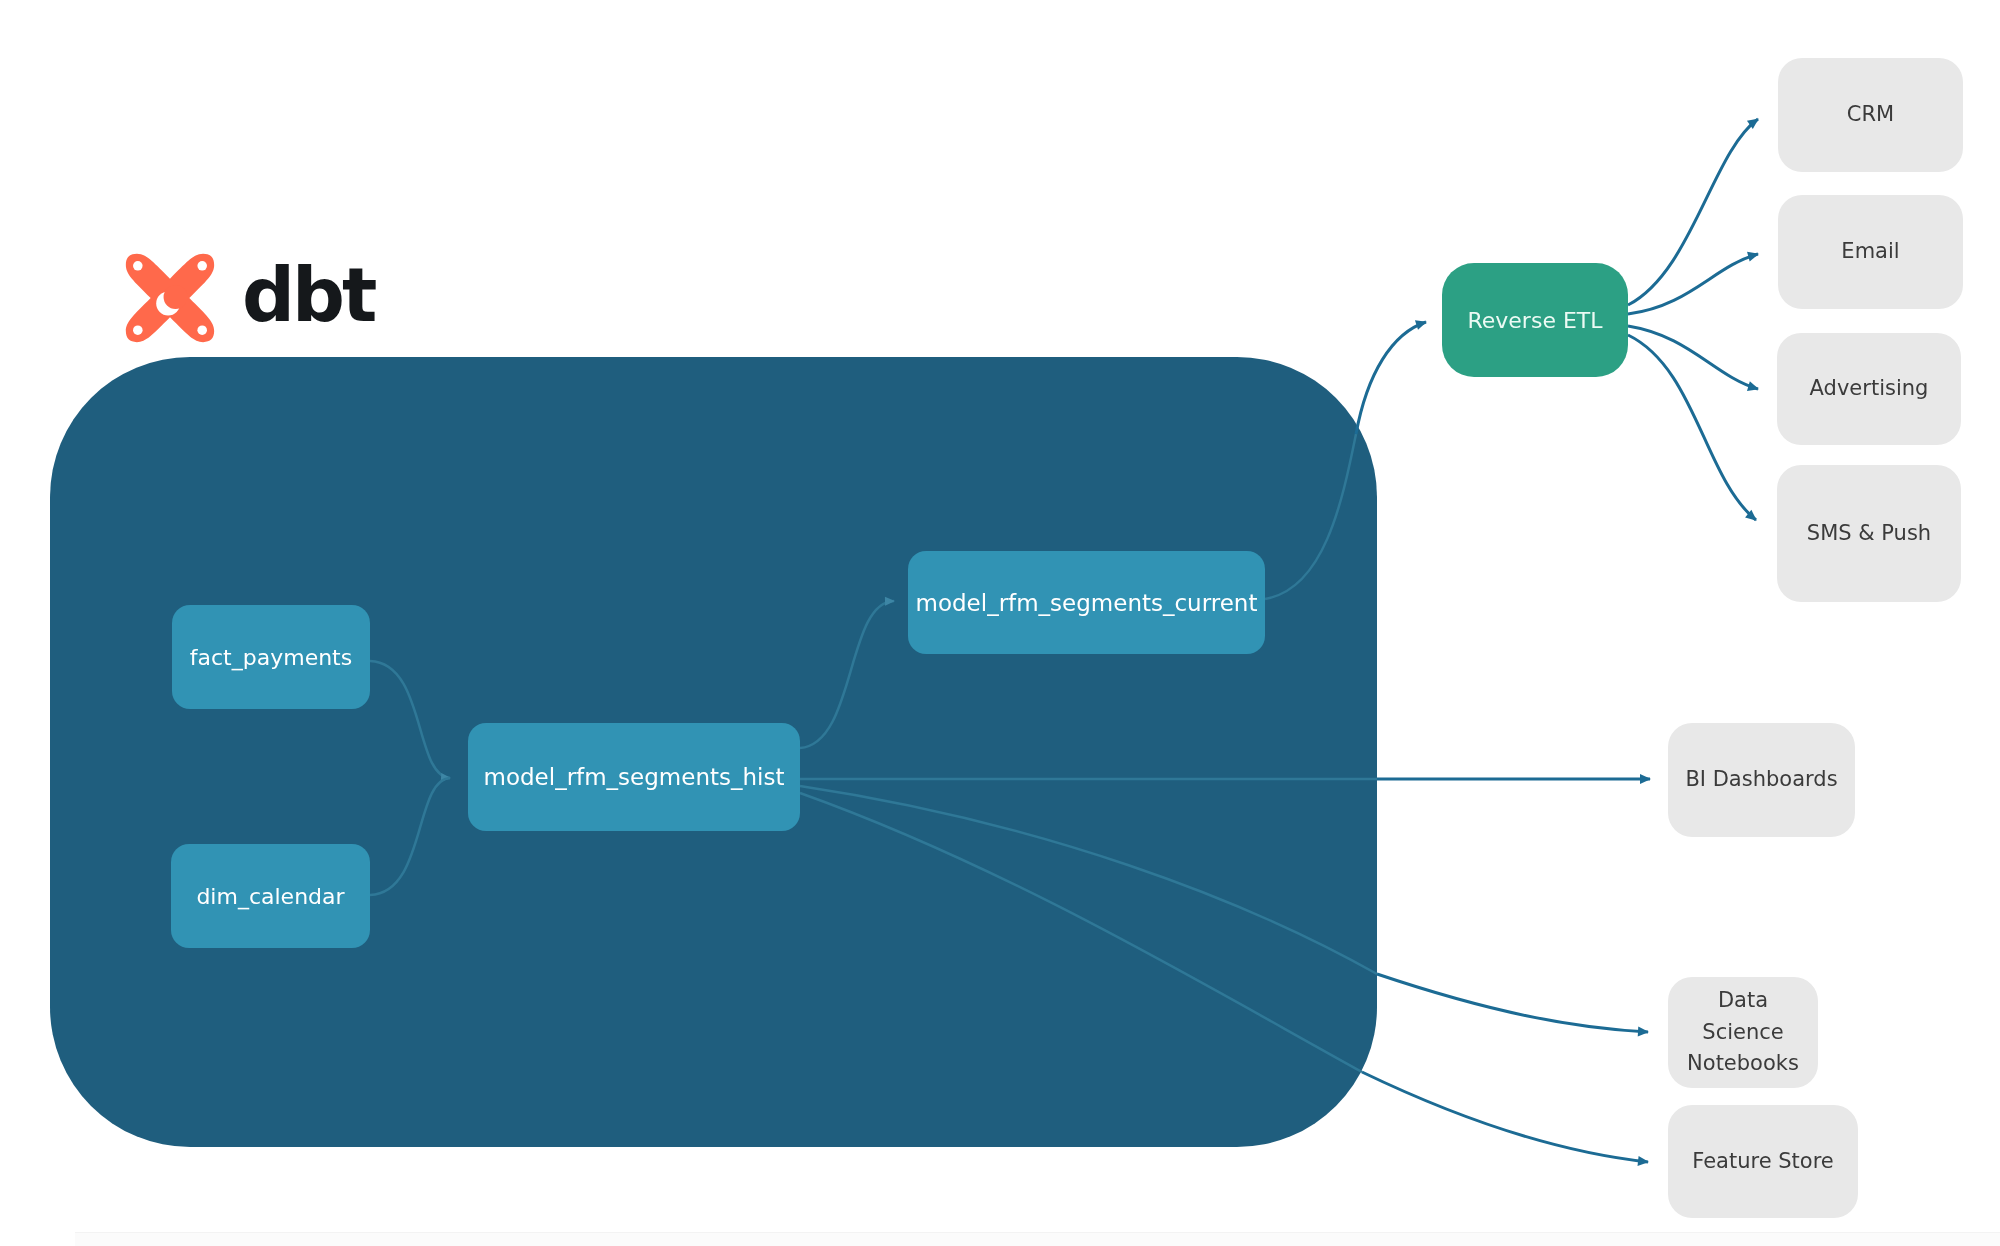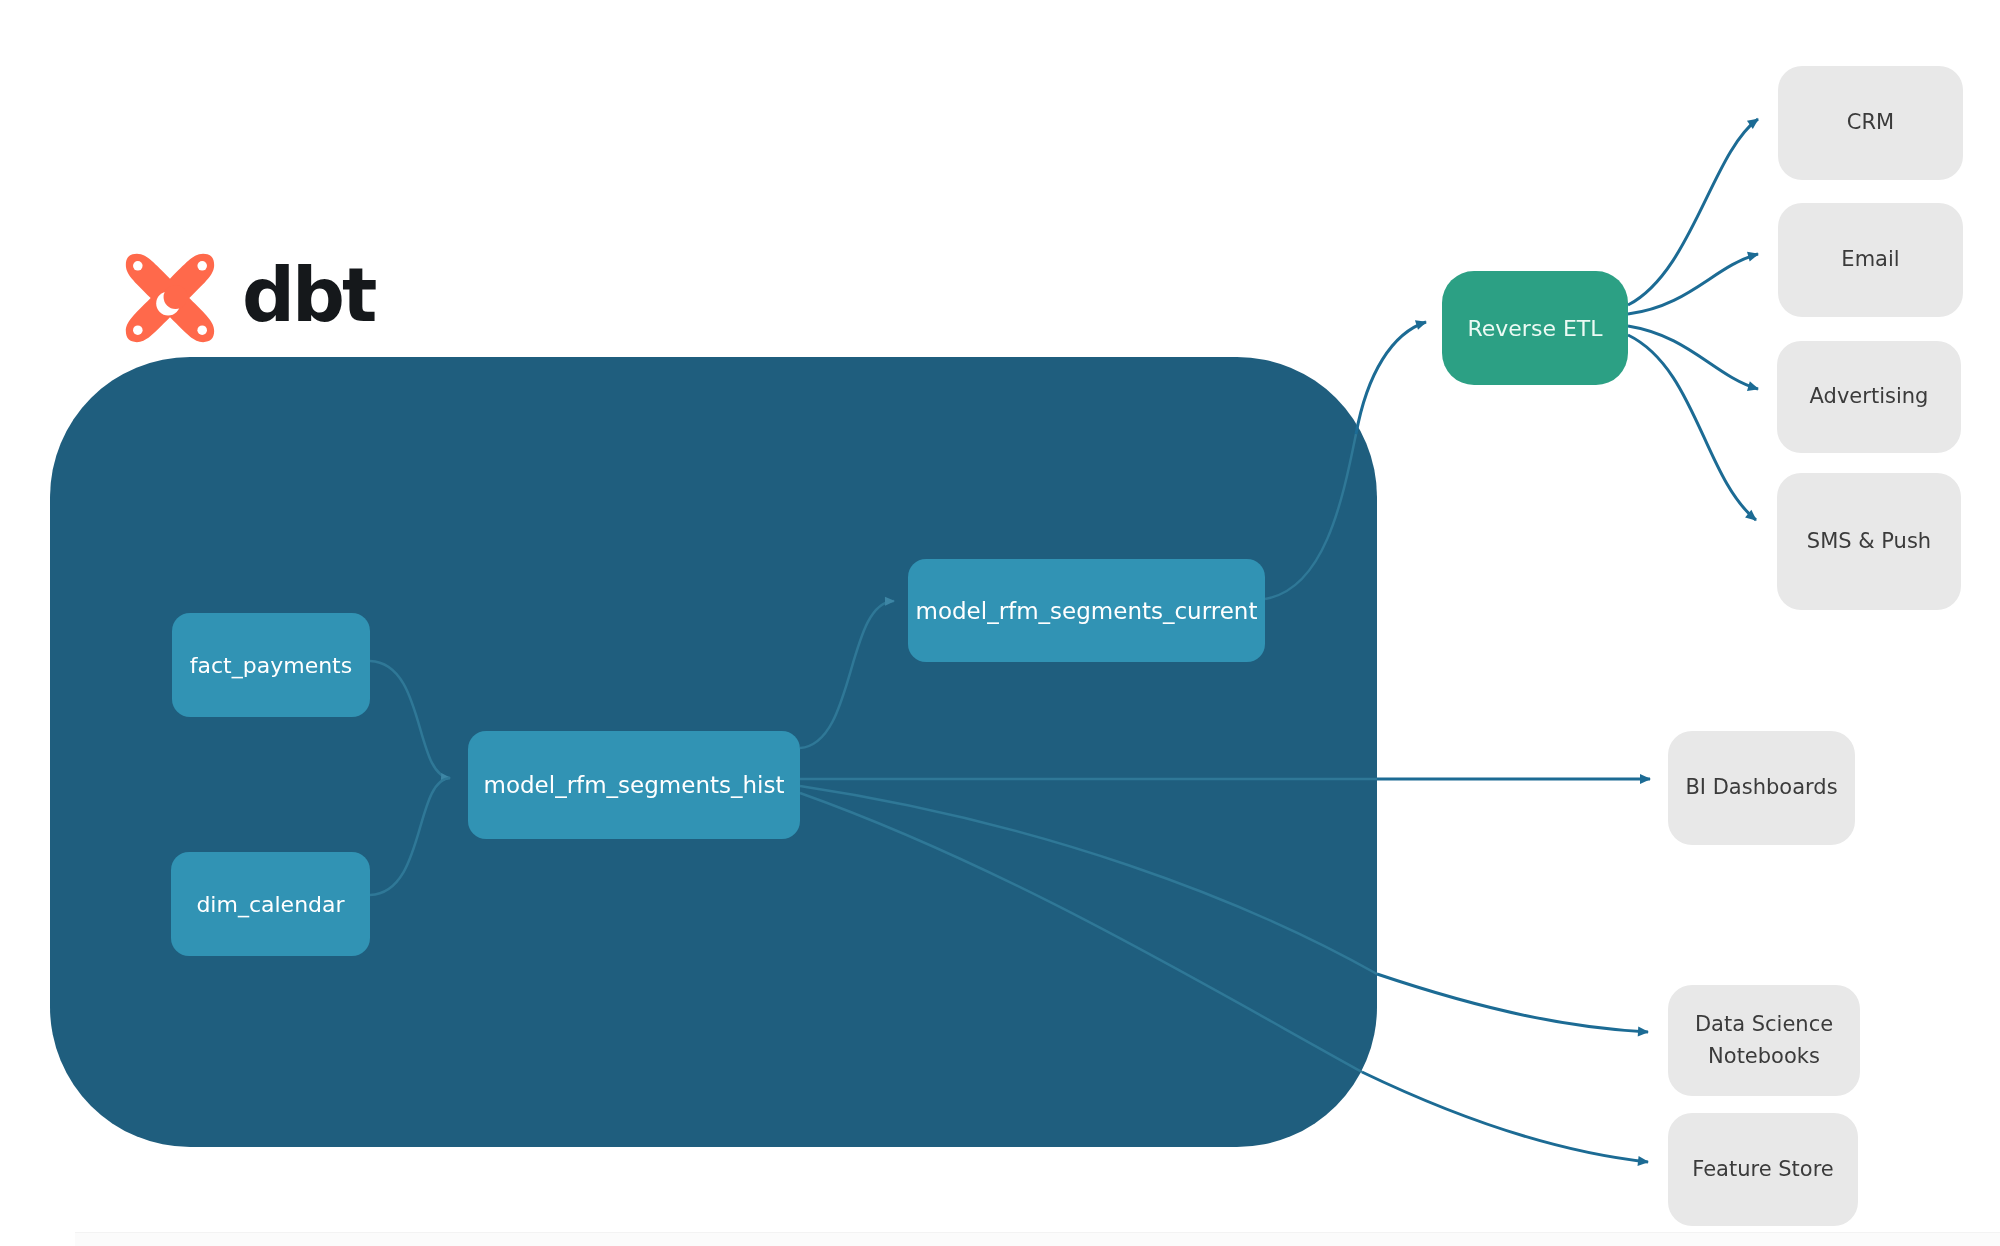--- a/index.html
+++ b/index.html
@@ -18,37 +18,37 @@
     position:absolute;left:50px;top:357px;width:1327px;height:790px;
     background:#1f5e7e;border-radius:140px;
   }
 
   
   .edges{position:absolute;left:0;top:0;width:2000px;height:1246px;pointer-events:none;}
 
   
   .node{
     position:absolute;display:flex;align-items:center;justify-content:center;
-    text-align:center;box-sizing:border-box;margin-top:8px;
+    text-align:center;box-sizing:border-box;
   }
   .node--model{background:#3193b4;color:#ffffff;border-radius:18px;font-size:22px;}
   .node--green{background:#2ca084;color:#ecfaf4;border-radius:32px;font-size:22px;}
   .node--gray{background:#e8e8e8;color:#3b3b3b;border-radius:24px;font-size:21px;line-height:1.5;}
 
   #n-fact    {left:172px;top:605px;width:198px;height:104px;align-items:center;}
   #n-dim     {left:171px;top:844px;width:199px;height:104px;}
   #n-hist    {left:468px;top:723px;width:332px;height:108px;font-size:23px;}
   #n-current {left:908px;top:551px;width:357px;height:103px;font-size:23px;}
   #n-retl    {left:1442px;top:263px;width:186px;height:114px;}
   #n-crm     {left:1778px;top:58px;width:185px;height:114px;}
   #n-email   {left:1778px;top:195px;width:185px;height:114px;}
   #n-adv     {left:1777px;top:333px;width:184px;height:112px;}
   #n-sms     {left:1777px;top:465px;width:184px;height:137px;}
   #n-bi      {left:1668px;top:723px;width:187px;height:114px;}
-  #n-ds      {left:1668px;top:977px;width:192px;height:111px;padding:0 20px;}
+  #n-ds      {left:1668px;top:977px;width:150px;height:111px;padding:0 20px;}
   #n-fs      {left:1668px;top:1105px;width:190px;height:113px;}
 
   
   .bottom-strip{
     position:absolute;left:75px;right:0;bottom:0;height:13px;
     background:#fbfbfb;border-top:1px solid #f3f3f3;
   }
 </style>
 </head>
 <body>

